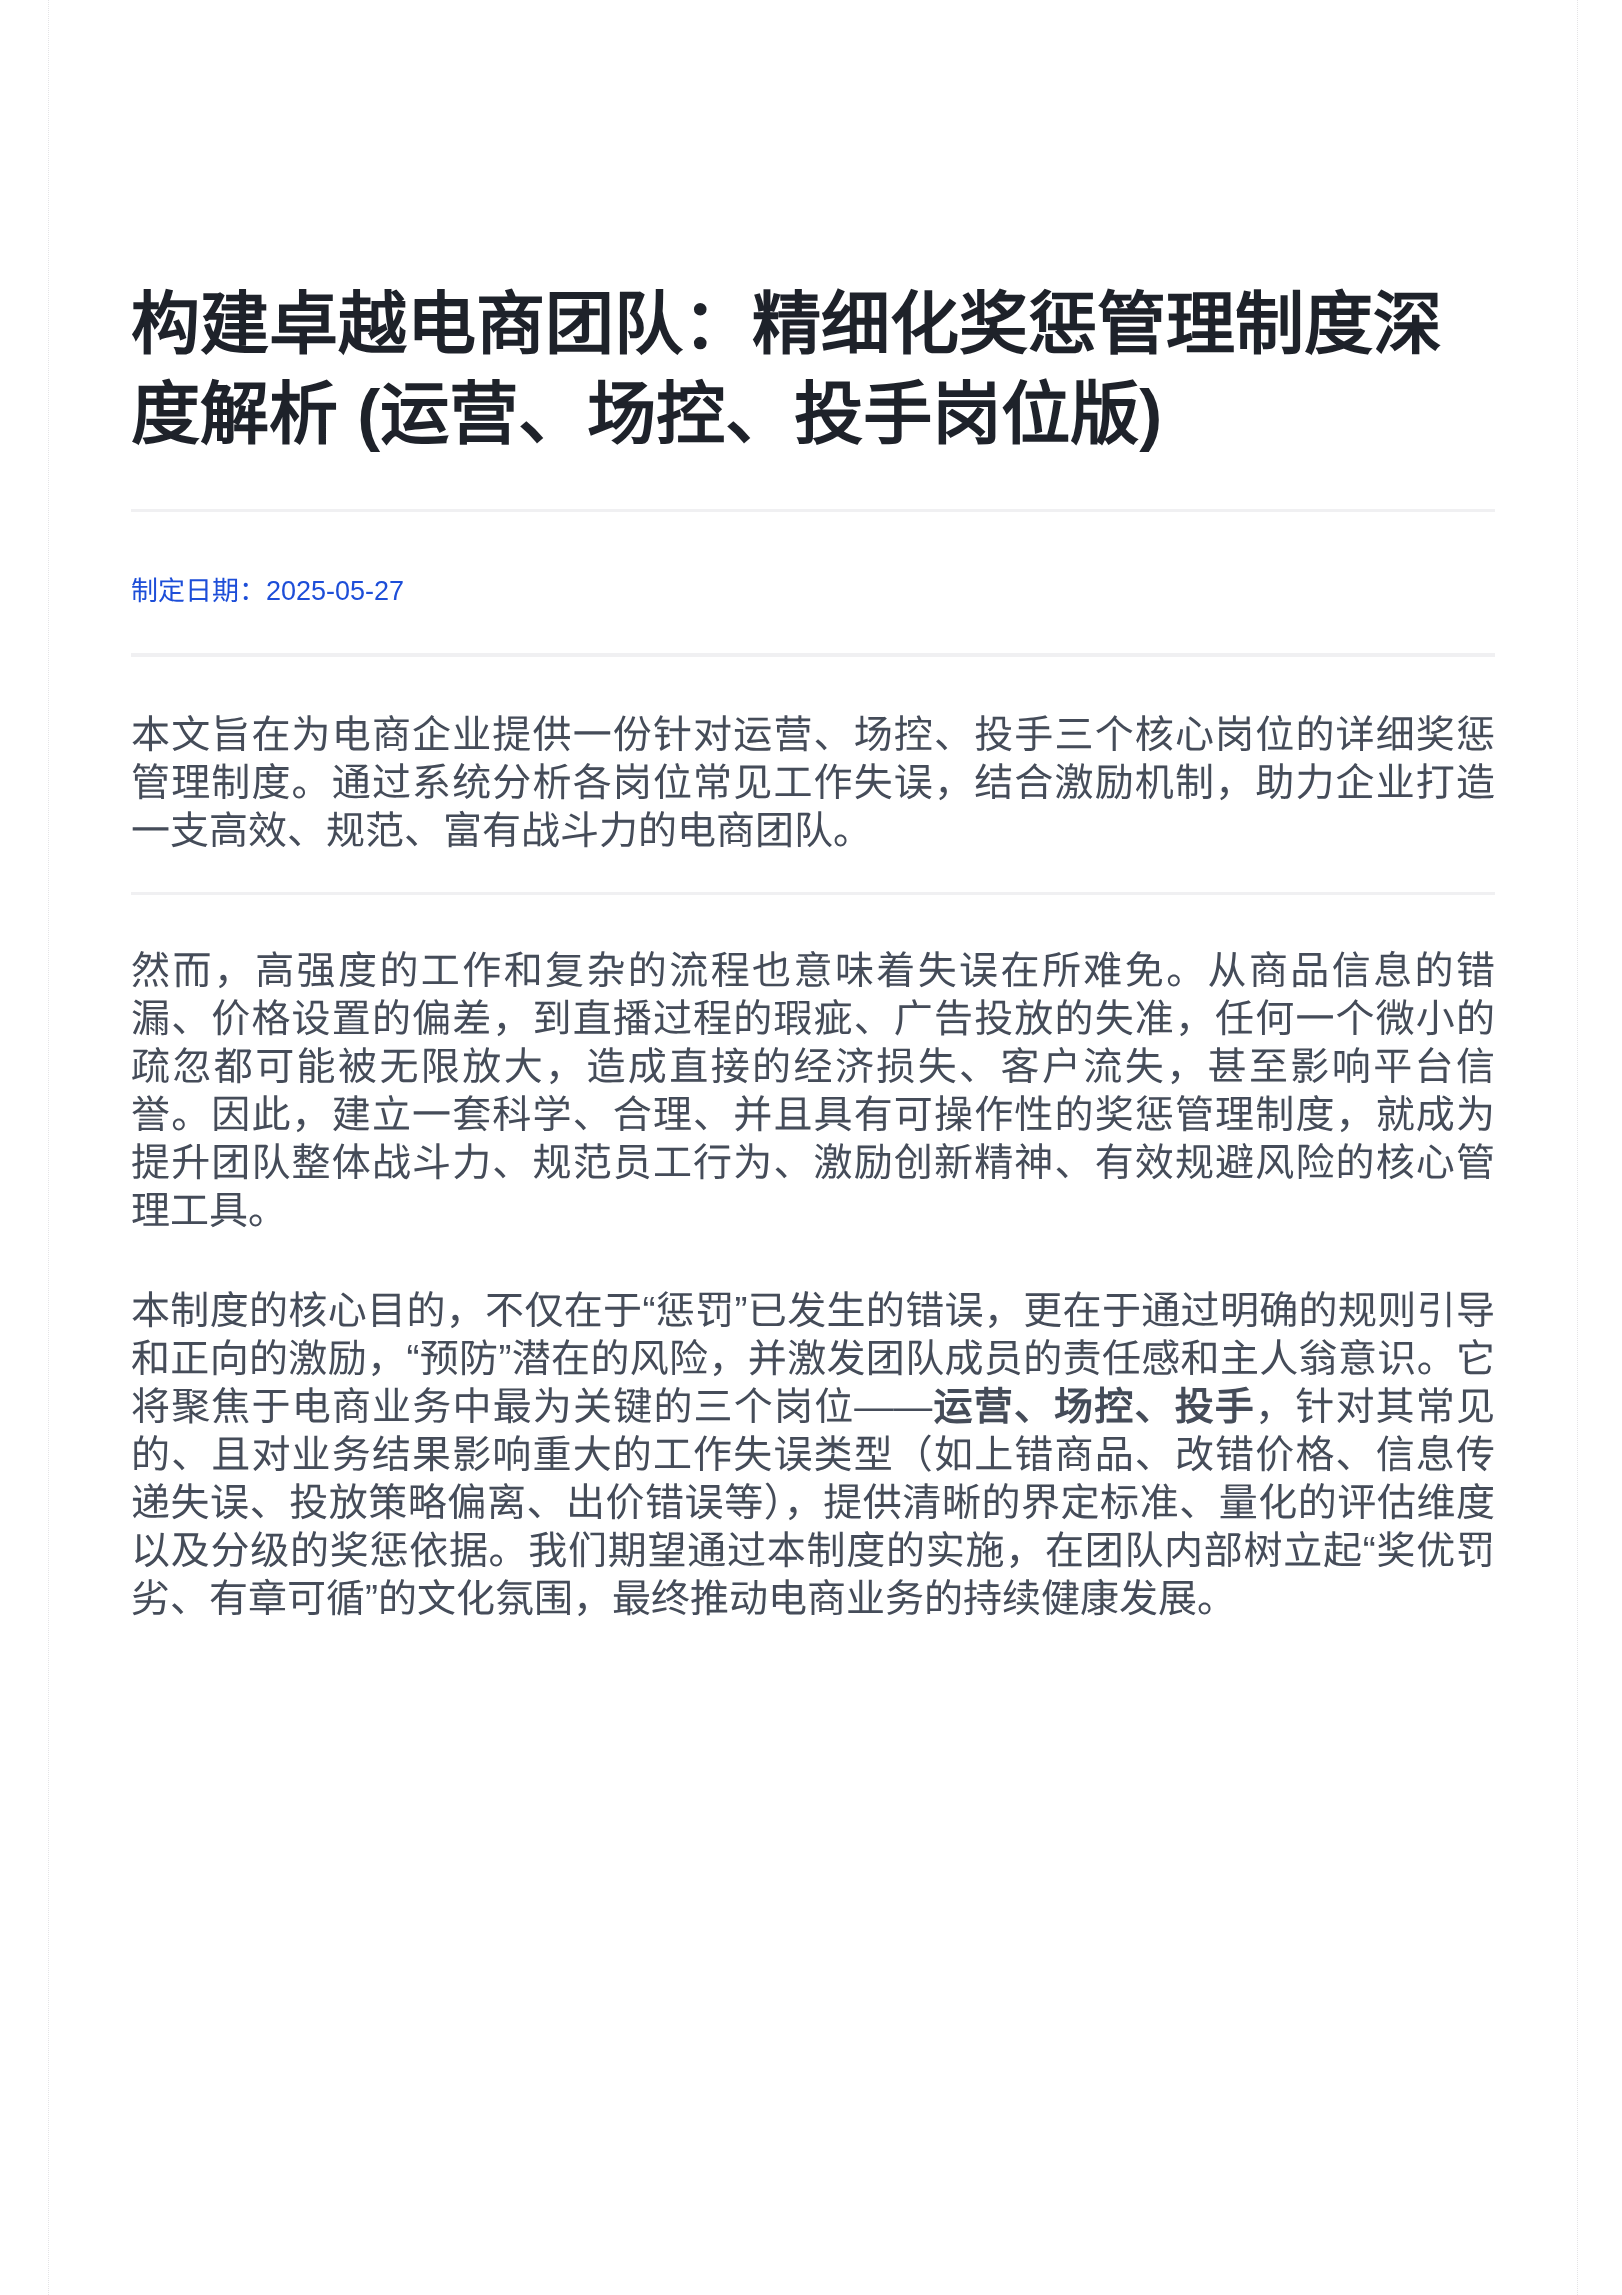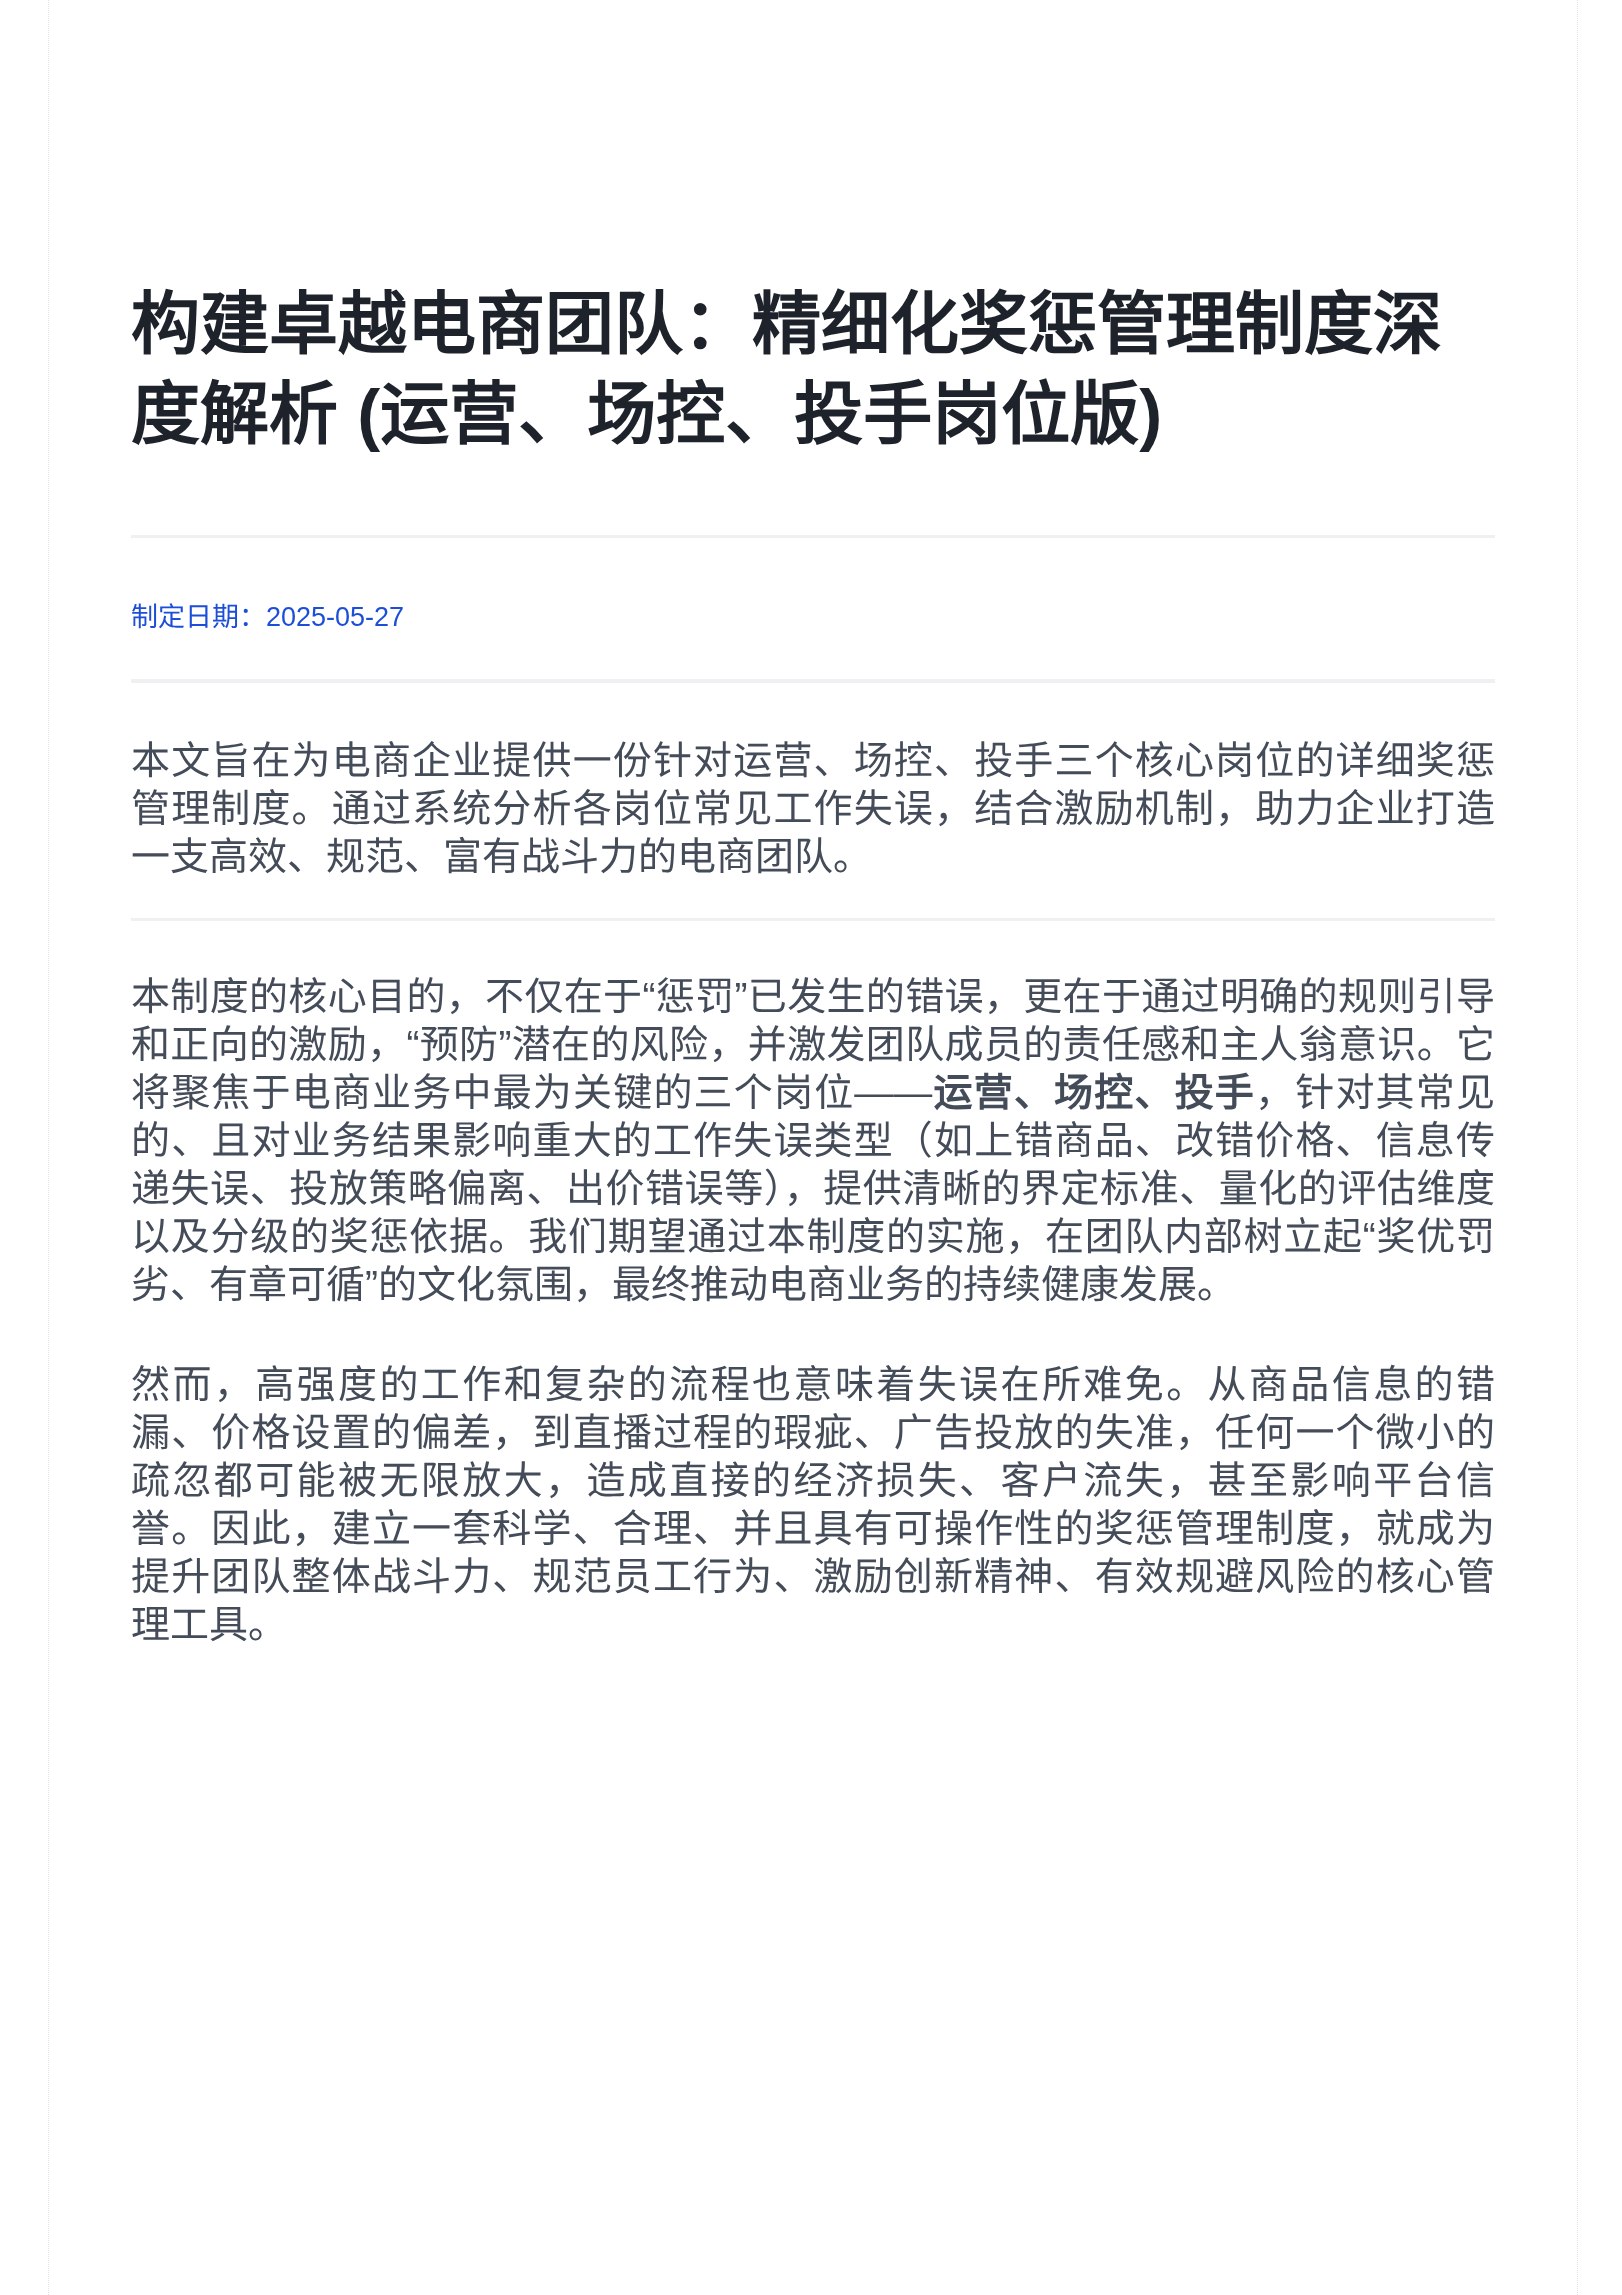--- a/index.html
+++ b/index.html
@@ -26,21 +26,21 @@
 
   .content {
     position: absolute;
     left: 131px;
     top: 0;
     width: 1364px;
     padding-top: 280px;
     box-sizing: border-box;
   }
   h1.doc-title {
-    margin: 0 0 75px 0;
+    margin: 0 0 49px 0;
     font-size: 69px;
     line-height: 90px;
     font-weight: 700;
     color: #1e222a;
     letter-spacing: 0;
   }
   .divider {
     border: none;
     height: 3.4px;
     background: #f0f0f2;
@@ -85,18 +85,18 @@
   <p class="doc-date">制定日期：2025-05-27</p>
 
   <hr class="divider">
 
   <p class="body-para after-divider">本文旨在为电商企业提供一份针对运营、场控、投手三个核心岗位的详细奖惩管理制度。通过系统分析各岗位常见工作失误，结合激励机制，助力企业打造一支高效、规范、富有战斗力的电商团队。</p>
 
 
   <hr class="divider under-heading">
 
 
+  <p class="body-para">然而，高强度的工作和复杂的流程也意味着失误在所难免。从商品信息的错漏、价格设置的偏差，到直播过程的瑕疵、广告投放的失准，任何一个微小的疏忽都可能被无限放大，造成直接的经济损失、客户流失，甚至影响平台信誉。因此，建立一套科学、合理、并且具有可操作性的奖惩管理制度，就成为提升团队整体战斗力、规范员工行为、激励创新精神、有效规避风险的核心管理工具。</p>
+
   <p class="body-para"><span>本制度的核心目的，不仅在于“惩罚”已发生的错误，更在于通过明确的规则引导和正向的激励，“预防”潜在的风险，并激发团队成员的责任感和主人翁意识。它将聚焦于电商业务中最为关键的三个岗位——</span><span class="bold-inline">运营、场控、投手</span><span>，针对其常见的、且对业务结果影响重大的工作失误类型（如上错商品、改错价格、信息传递失误、投放策略偏离、出价错误等），提供清晰的界定标准、量化的评估维度以及分级的奖惩依据。我们期望通过本制度的实施，在团队内部树立起“奖优罚劣、有章可循”的文化氛围，最终推动电商业务的持续健康发展。</span></p>
-
-  <p class="body-para">然而，高强度的工作和复杂的流程也意味着失误在所难免。从商品信息的错漏、价格设置的偏差，到直播过程的瑕疵、广告投放的失准，任何一个微小的疏忽都可能被无限放大，造成直接的经济损失、客户流失，甚至影响平台信誉。因此，建立一套科学、合理、并且具有可操作性的奖惩管理制度，就成为提升团队整体战斗力、规范员工行为、激励创新精神、有效规避风险的核心管理工具。</p>
 
 </div>
 
 
 </body></html>

